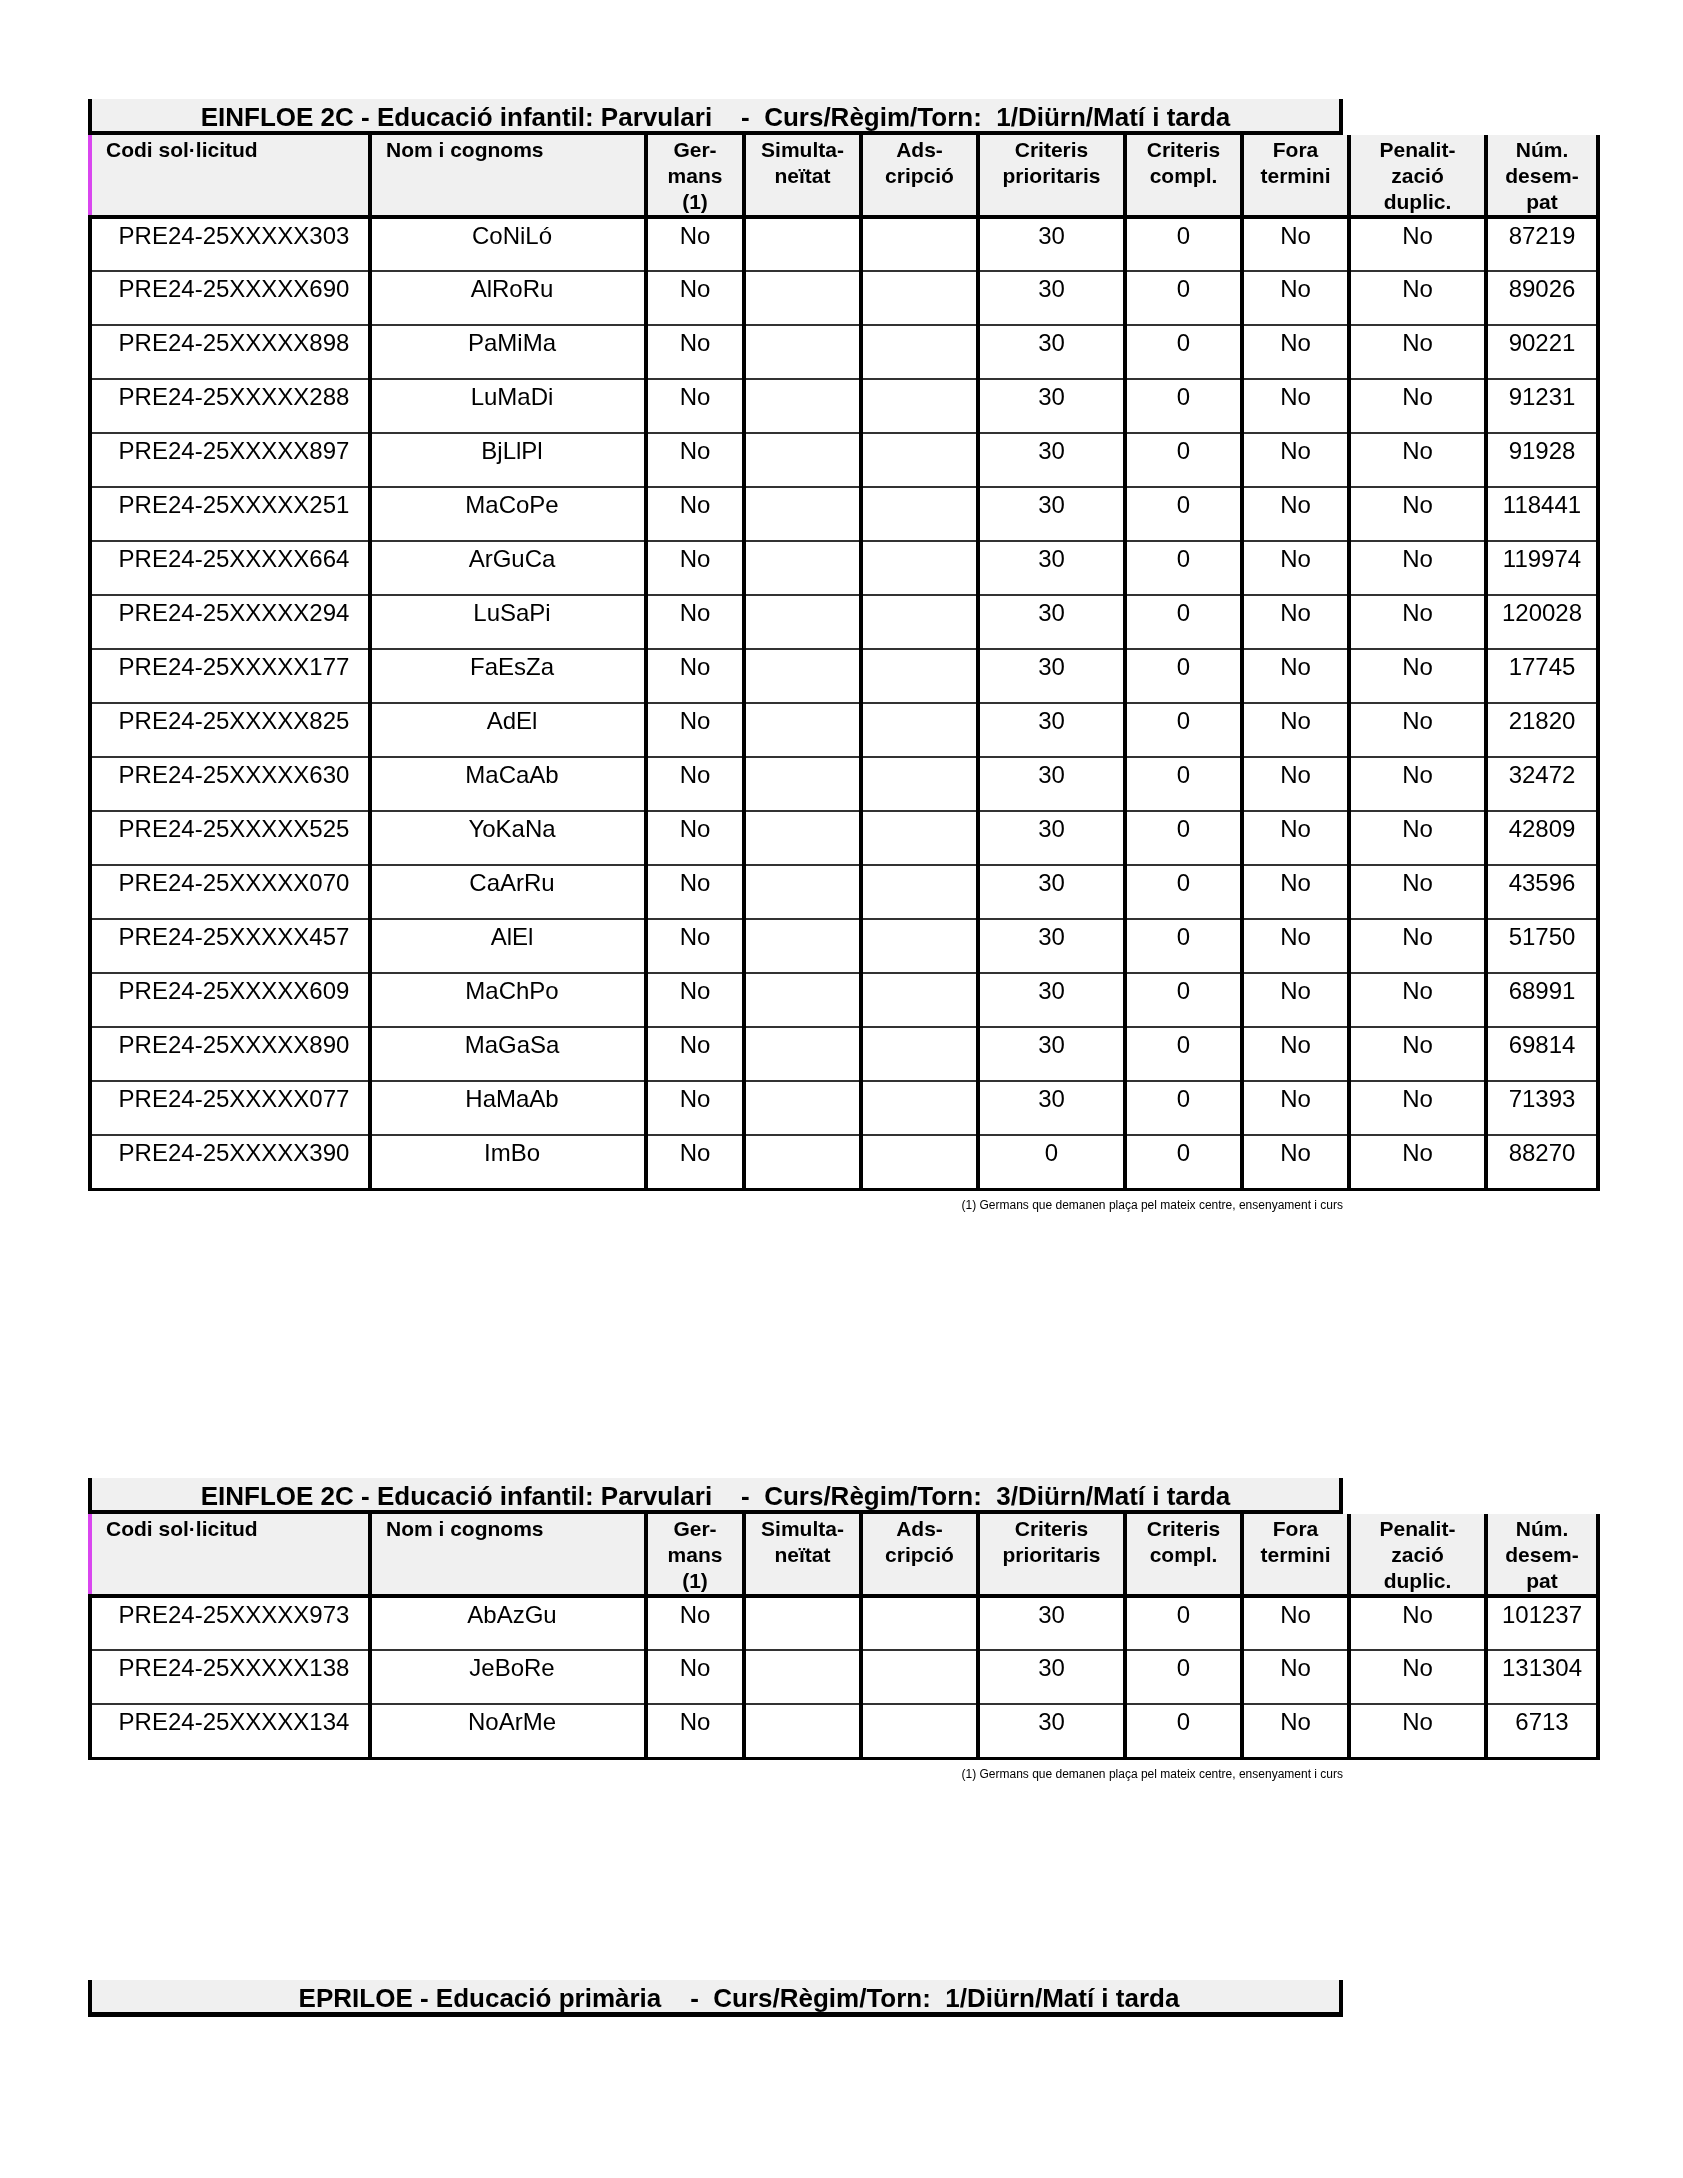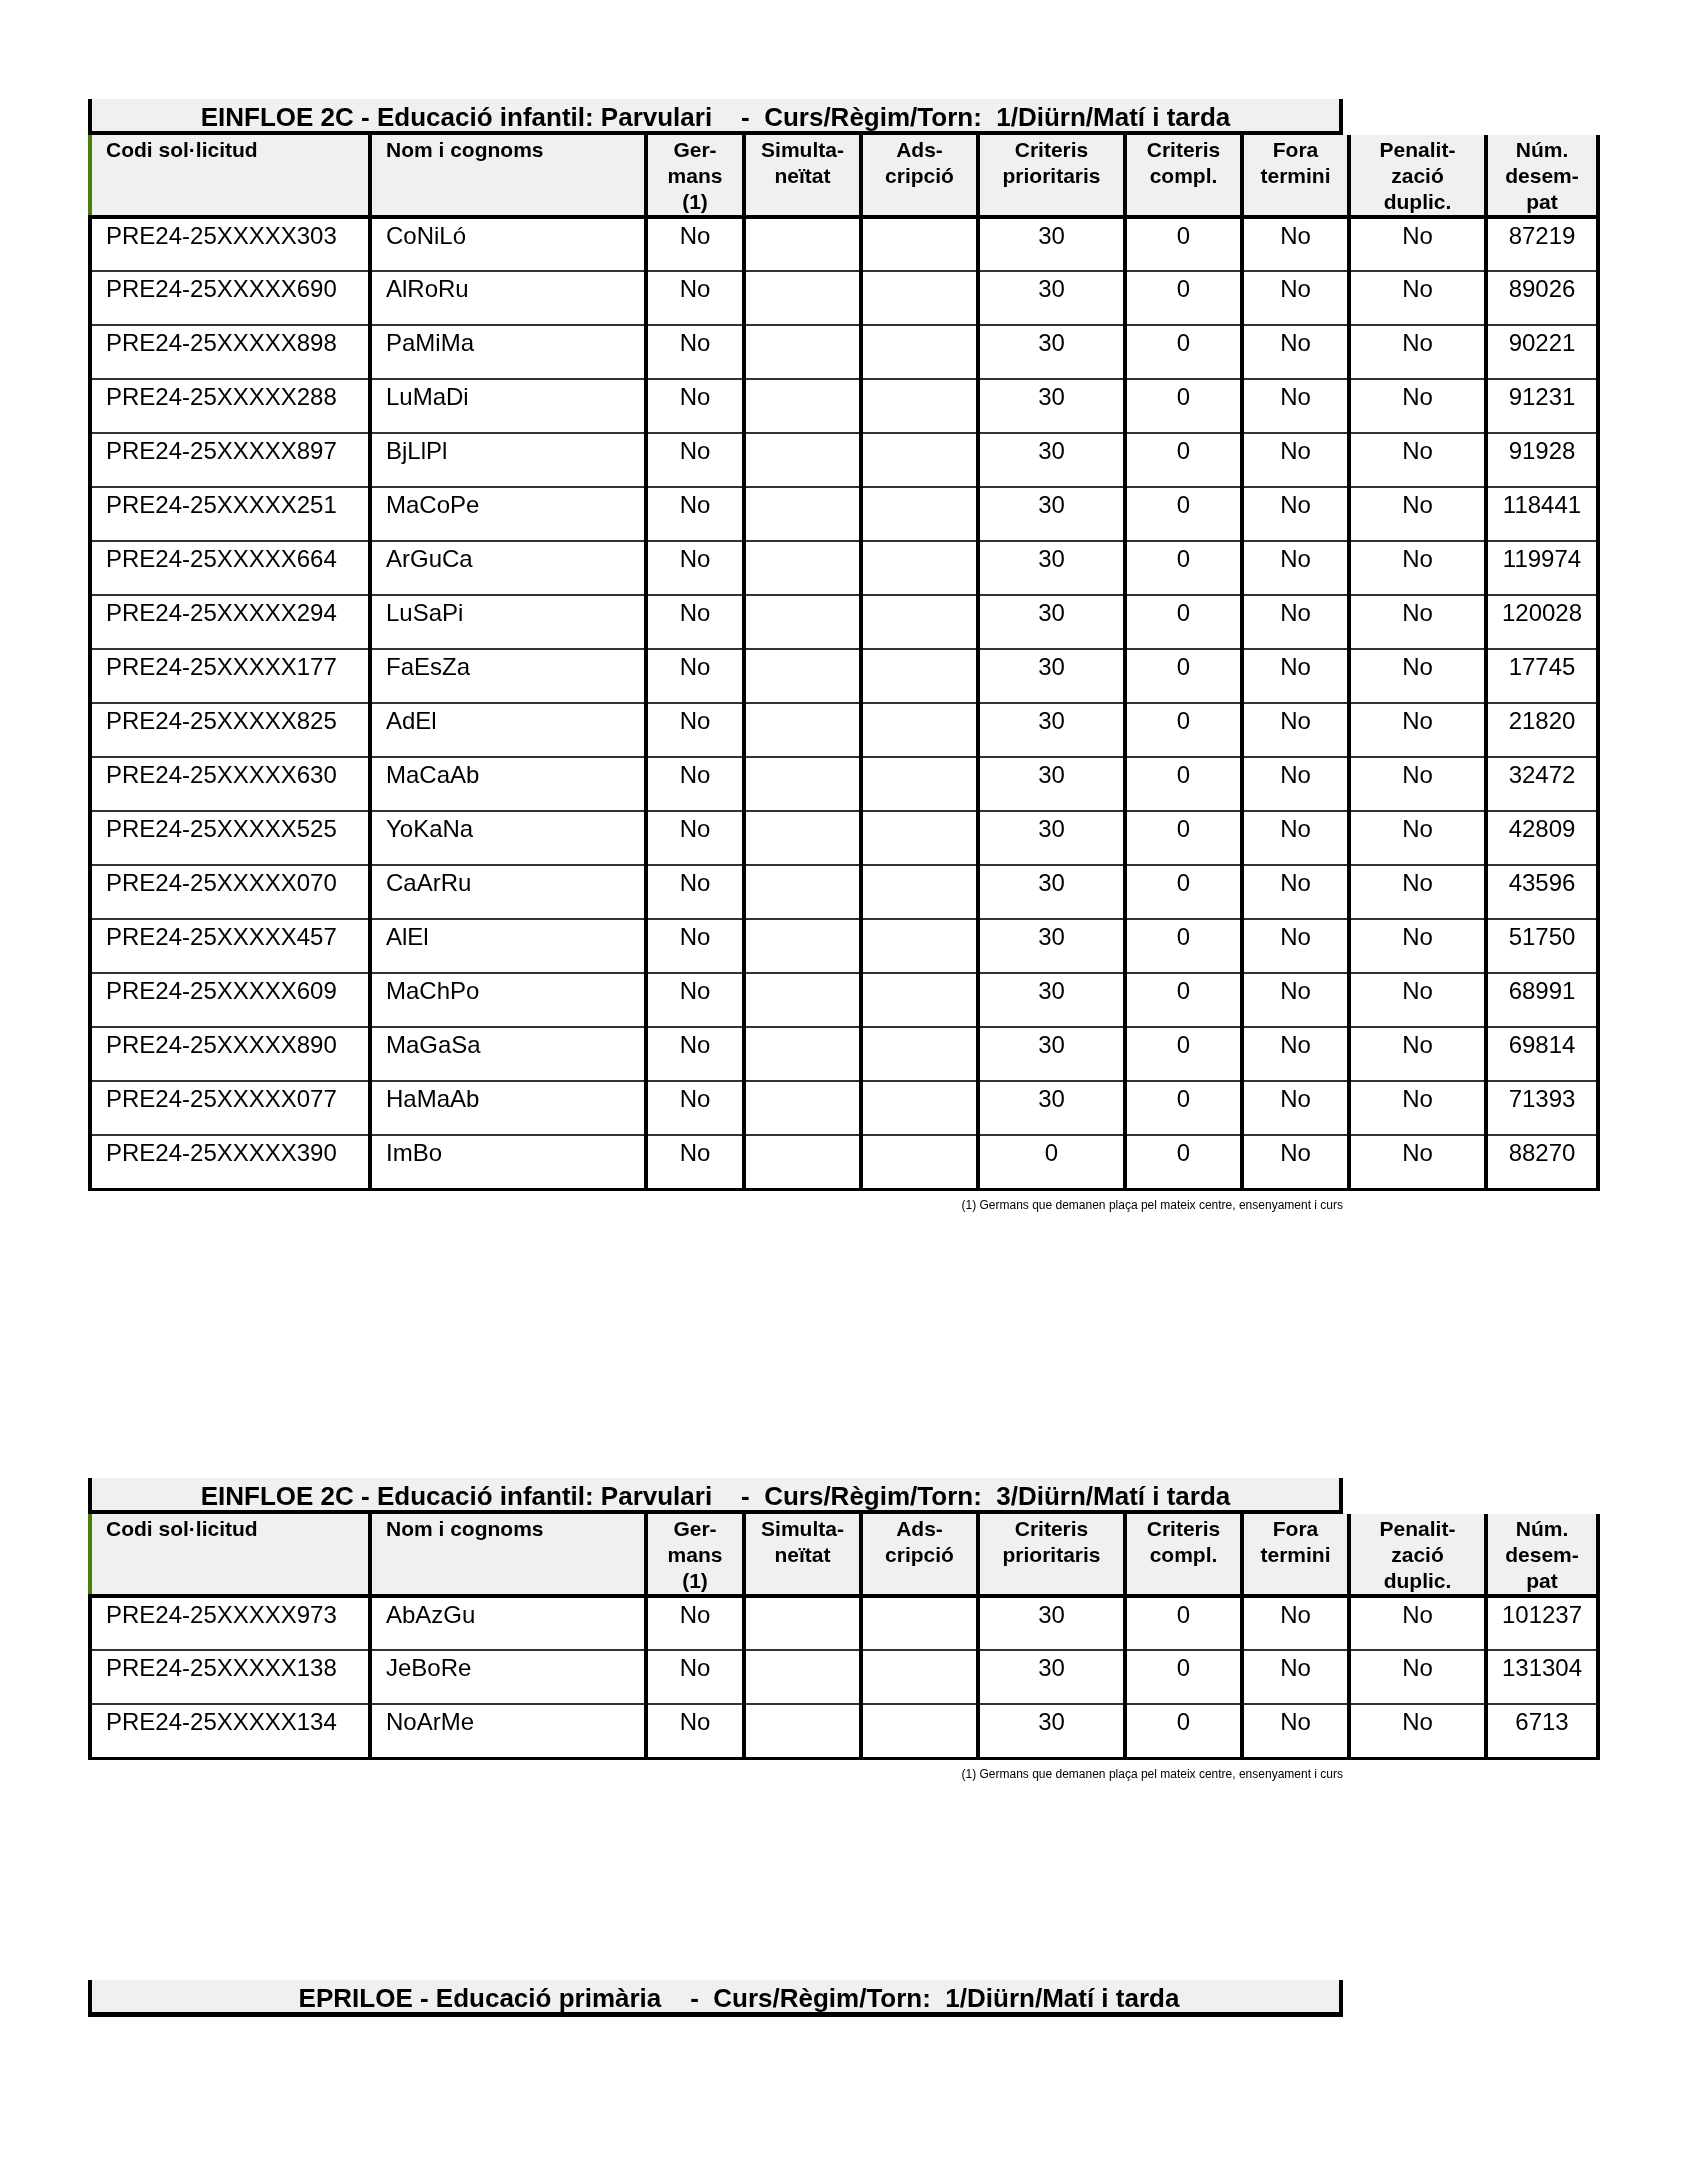--- a/index.html
+++ b/index.html
@@ -34,32 +34,32 @@
     col.c4 { width: 117px; }
     col.c5 { width: 147px; }
     col.c6 { width: 117px; }
     col.c7 { width: 107px; }
     col.c8 { width: 137px; }
     col.c9 { width: 112px; }
 
     th {
       background: #f0f0f0; font-weight: bold; font-size: 21px;
       line-height: 26px; vertical-align: top; padding: 2px 4px 0 4px;
-      border-left: 4px solid #4d7c0f; border-right: 4px solid #000;
+      border-left: 4px solid #d946ef; border-right: 4px solid #000;
       border-bottom: 4px solid #000; height: 75px; box-sizing: border-box;
       text-align: center; white-space: pre-line;
     }
     th.left { text-align: left; padding-left: 14px; }
     td {
       border-left: 4px solid #000; border-right: 4px solid #000;
       border-bottom: 2px solid #333;
       height: 54px; box-sizing: border-box; vertical-align: top;
       padding: 2px 6px 0 6px; line-height: 30px; text-align: center;
     }
-    td.left { text-align: left; padding-left: 14px; }
+    td.left { text-align: center; padding-left: 14px; }
     tr:last-child td { border-bottom: 3px solid #000; }
 
     .footnote {
       font-size: 12px; padding-left: 10px; margin-top: 2px; line-height: 24px; text-align: right;
     }
   </style>
 </head>
 <body>
 
 <div class="section sec1">

